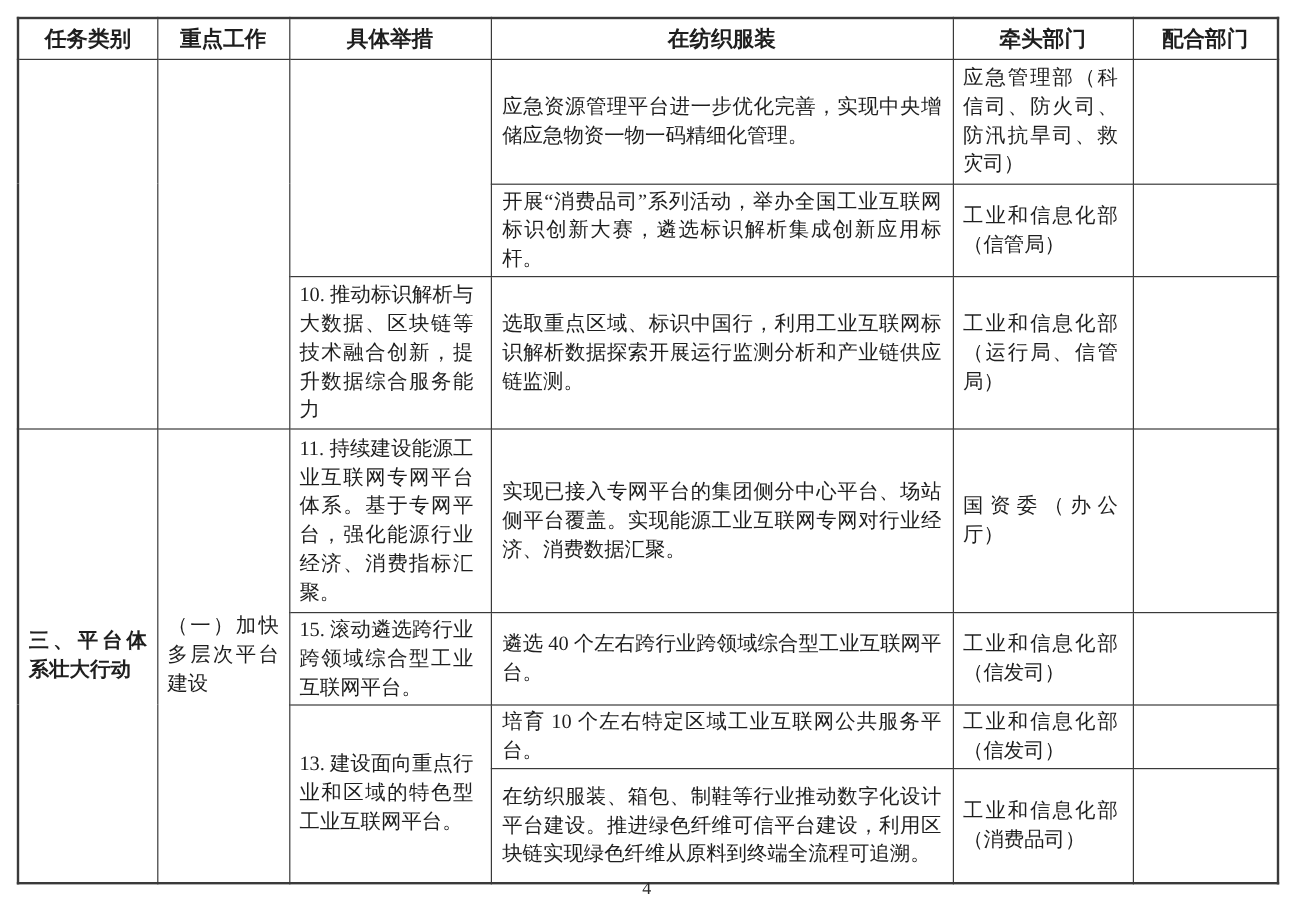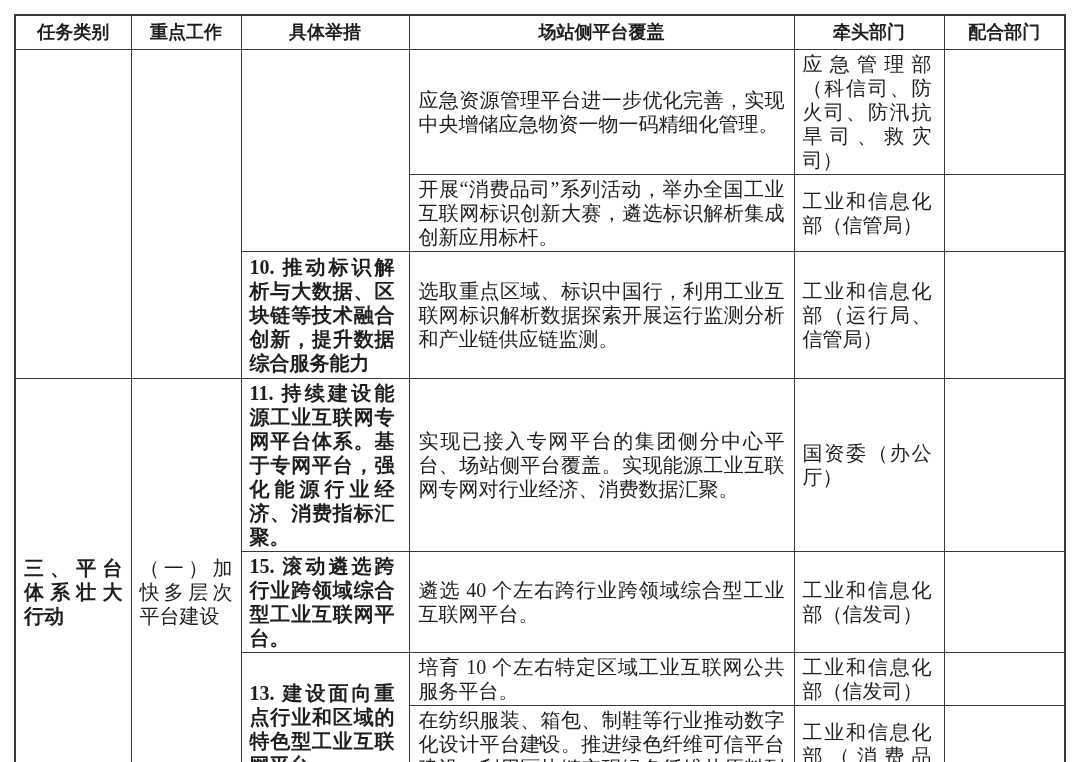--- a/index.html
+++ b/index.html
@@ -21,21 +21,21 @@
     left: 14px;
     top: 14px;
     width: 1050px;
     border-collapse: collapse;
     table-layout: fixed;
     border: 2px solid #3a3a3a;
   }
   table.plan th, table.plan td {
     border: 1.5px solid #3a3a3a;
     vertical-align: middle;
-    font-size: 20px;
+    font-size: 17px;
     line-height: 24px;
     overflow: hidden;
     box-sizing: border-box;
   }
   table.plan th {
     font-weight: bold;
     font-size: 18px;
     text-align: center;
     line-height: 20px;
   }
@@ -54,21 +54,20 @@
     text-align: justify;
     padding: 16px 8px;
   }
   td.c2 {
     text-align: justify;
     padding: 0 8px;
   }
   td.c3 {
     text-align: justify;
     padding: 2px 14px 2px 8px;
-    font-weight: bold;
   }
   td.c4 {
     text-align: justify;
     padding: 2px 9px;
   }
   td.c5 {
     text-align: justify;
     padding: 2px 12px 2px 8px;
   }
   td.c6 { padding: 0 6px; }
@@ -93,21 +92,21 @@
       <col style="width:168px">
       <col style="width:385px">
       <col style="width:150px">
       <col style="width:121px">
     </colgroup>
     <thead>
       <tr class="r0">
         <th>任务类别</th>
         <th>重点工作</th>
         <th>具体举措</th>
-        <th>场站侧平台覆盖</th>
+        <th>在纺织服装</th>
         <th>牵头部门</th>
         <th>配合部门</th>
       </tr>
     </thead>
     <tbody>
       <tr class="r1">
         <td class="c1" rowspan="3"></td>
         <td class="c2" rowspan="3"></td>
         <td class="c3" rowspan="2"></td>
         <td class="c4">应急资源管理平台进一步优化完善，实现中央增储应急物资一物一码精细化管理。</td>

